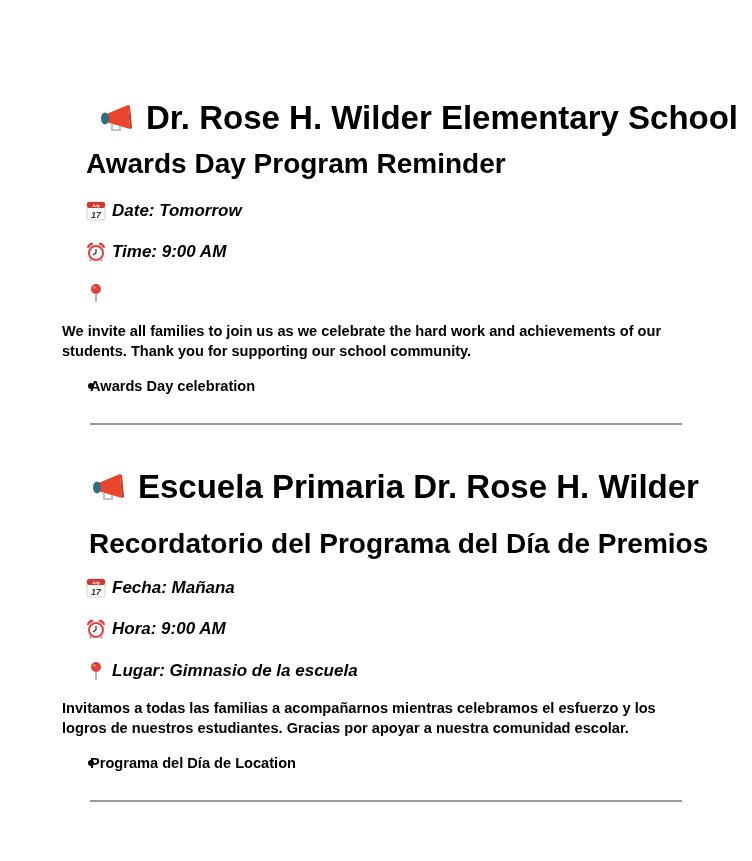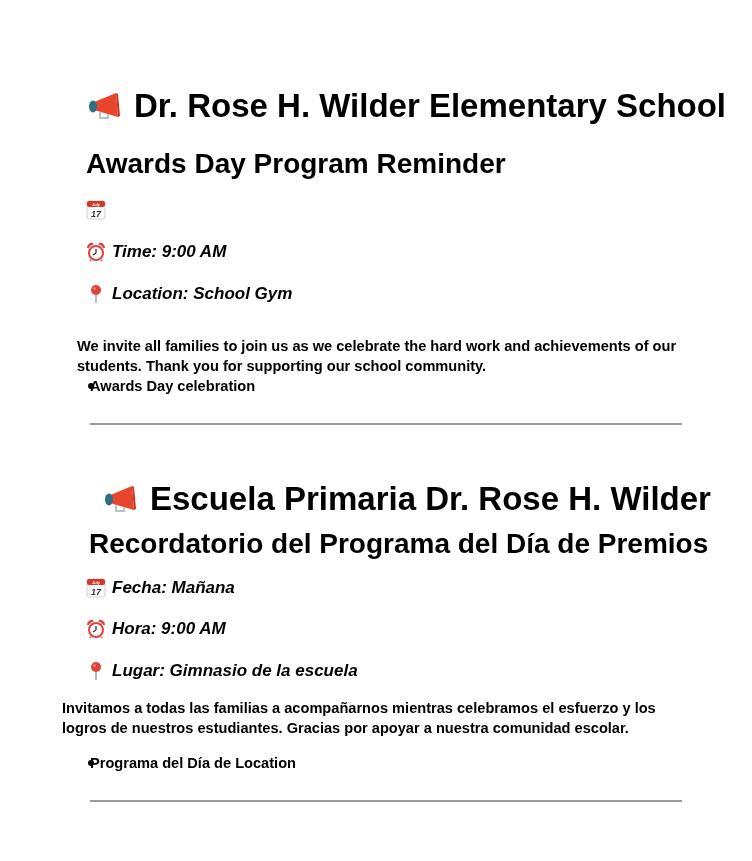--- a/index.html
+++ b/index.html
@@ -99,75 +99,75 @@
       width: 38px;
       height: 32px;
       margin-right: 10px;
       display: inline-block;
     }
   </style>
 </head>
 <body>
 
 <div class="section" style="top:0;">
-  <h1 class="title" style="top:86px; margin:0;">
+  <h1 class="title" style="top:86px; margin:12px;">
     <svg class="megaphone" viewBox="0 0 38 32">
       <path d="M6 13 L30 3 L32 27 L8 20 Z" fill="#e8452c"></path>
       <path d="M30 3 L32 27 L34 26 L32 4 Z" fill="#c73520"></path>
       <ellipse cx="7" cy="16.5" rx="4" ry="6" fill="#2f6f86"></ellipse>
       <path d="M14 22 L14 28 L22 28 L22 24" fill="none" stroke="#b8c4cc" stroke-width="2"></path>
     </svg>
     <span>Dr. Rose H. Wilder Elementary School</span>
   </h1>
 
   <h2 class="subtitle" style="top:150px; margin:0;">Awards Day Program Reminder</h2>
 
   <div class="info-line" style="top:200px;">
     <svg class="emoji" viewBox="0 0 20 20">
       <rect x="1" y="1" width="18" height="18" rx="2" fill="#ffffff" stroke="#cfcfcf"></rect>
       <rect x="1" y="1" width="18" height="6" rx="2" fill="#d9362b"></rect>
       <text x="10" y="6" font-size="4" fill="#fff" text-anchor="middle" font-family="Liberation Sans, sans-serif">July</text>
       <text x="10" y="17" font-size="9" fill="#333" text-anchor="middle" font-family="Liberation Sans, sans-serif" font-weight="bold">17</text>
     </svg>
+    <span>Date: Tomorrow</span>
   </div>
 
   <div class="info-line" style="top:241px;">
     <svg class="emoji" viewBox="0 0 20 20">
       <circle cx="10" cy="11" r="7" fill="#ffffff" stroke="#e0413a" stroke-width="2"></circle>
       <path d="M2 6 A4 4 0 0 1 7 2" fill="#e0413a" stroke="#e0413a" stroke-width="2"></path>
       <path d="M18 6 A4 4 0 0 0 13 2" fill="#e0413a" stroke="#e0413a" stroke-width="2"></path>
       <path d="M10 11 L10 7 M10 11 L7 13" stroke="#333" stroke-width="1.3" fill="none"></path>
       <path d="M5 18 L4 19 M15 18 L16 19" stroke="#e0413a" stroke-width="1.5"></path>
     </svg>
     <span>Time: 9:00 AM</span>
   </div>
 
   <div class="info-line" style="top:283px;">
     <svg class="emoji" viewBox="0 0 20 20">
       <line x1="10" y1="9" x2="10" y2="19" stroke="#9aa3a8" stroke-width="1.5"></line>
       <circle cx="10" cy="6" r="5" fill="#e0413a"></circle>
       <circle cx="8.5" cy="4.5" r="1.3" fill="#f48a80"></circle>
     </svg>
-    <span>Location: School Gym</span>
-  </div>
-
-  <p class="paragraph" style="top:321px; margin:15px;">We invite all families to join us as we celebrate the hard work and achievements of our students. Thank you for supporting our school community.</p>
+  </div>
+
+  <p class="paragraph" style="top:321px; margin:0;">We invite all families to join us as we celebrate the hard work and achievements of our students. Thank you for supporting our school community.</p>
 
   <ul class="bullet-list" style="top:376px;">
     <li class="bullet-item">
       <span class="bullet-dot"></span>
       <span>Awards Day celebration</span>
     </li>
   </ul>
 
   <div class="divider" style="top:423px;"></div>
 </div>
 
 <div class="section" style="top:0;">
-  <h1 class="title" style="top:463px; margin:16px;">
+  <h1 class="title" style="top:463px; margin:4px;">
     <svg class="megaphone" viewBox="0 0 38 32">
       <path d="M6 13 L30 3 L32 27 L8 20 Z" fill="#e8452c"></path>
       <path d="M30 3 L32 27 L34 26 L32 4 Z" fill="#c73520"></path>
       <ellipse cx="7" cy="16.5" rx="4" ry="6" fill="#2f6f86"></ellipse>
       <path d="M14 22 L14 28 L22 28 L22 24" fill="none" stroke="#b8c4cc" stroke-width="2"></path>
     </svg>
     <span>Escuela Primaria Dr. Rose H. Wilder</span>
   </h1>
 
   <h2 class="subtitle" style="top:527px; margin:3px;">Recordatorio del Programa del Día de Premios</h2>

